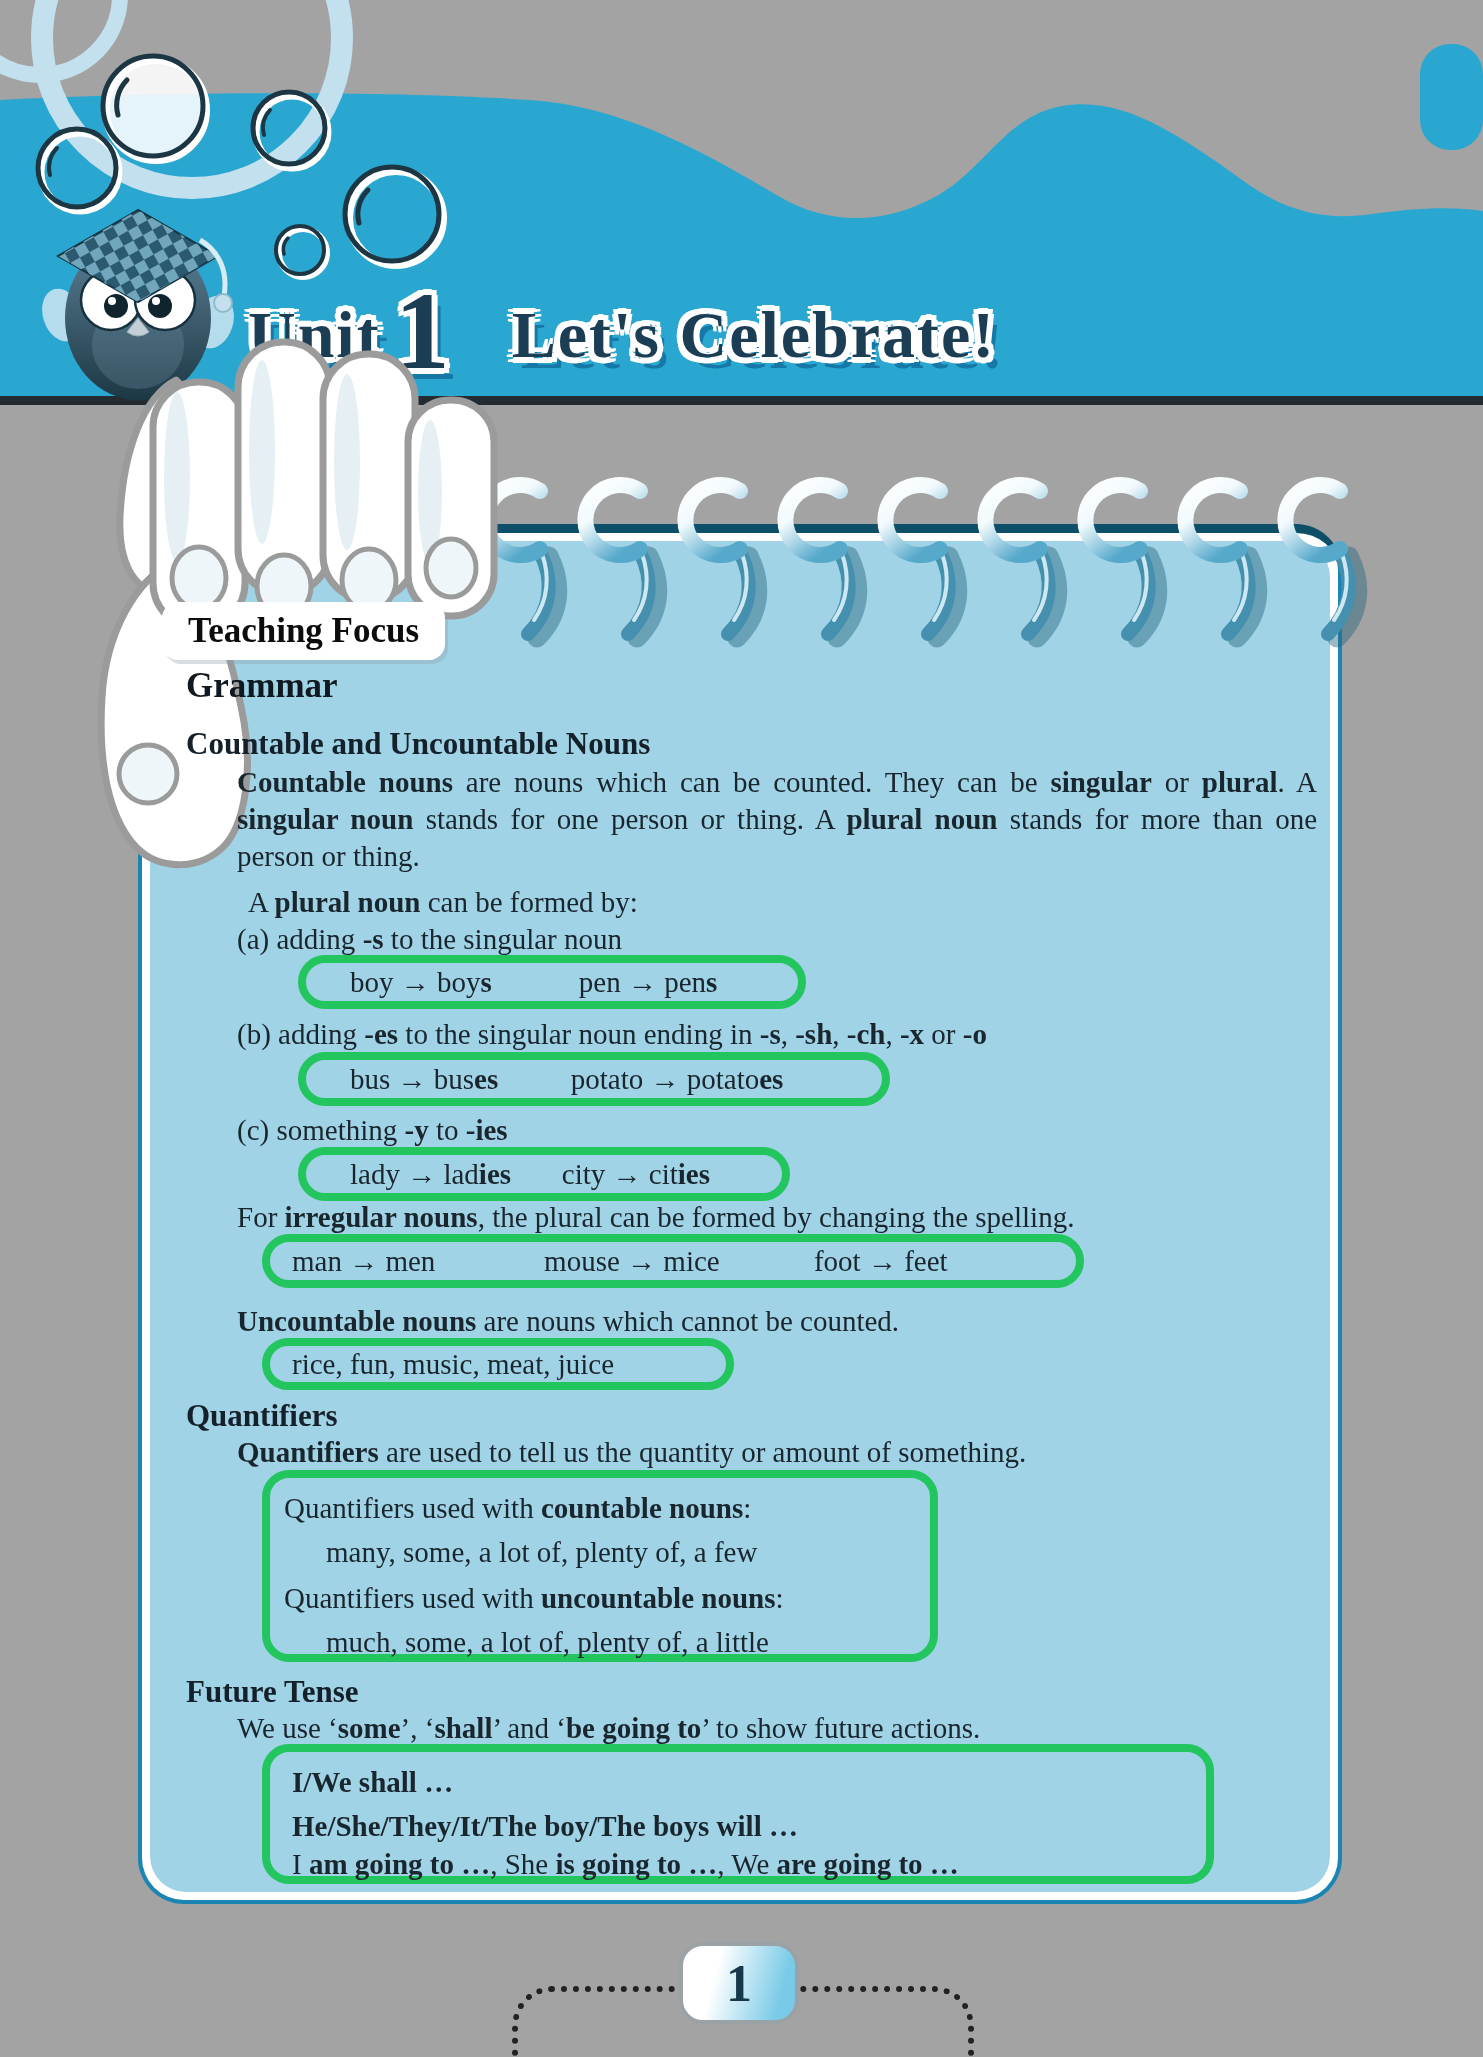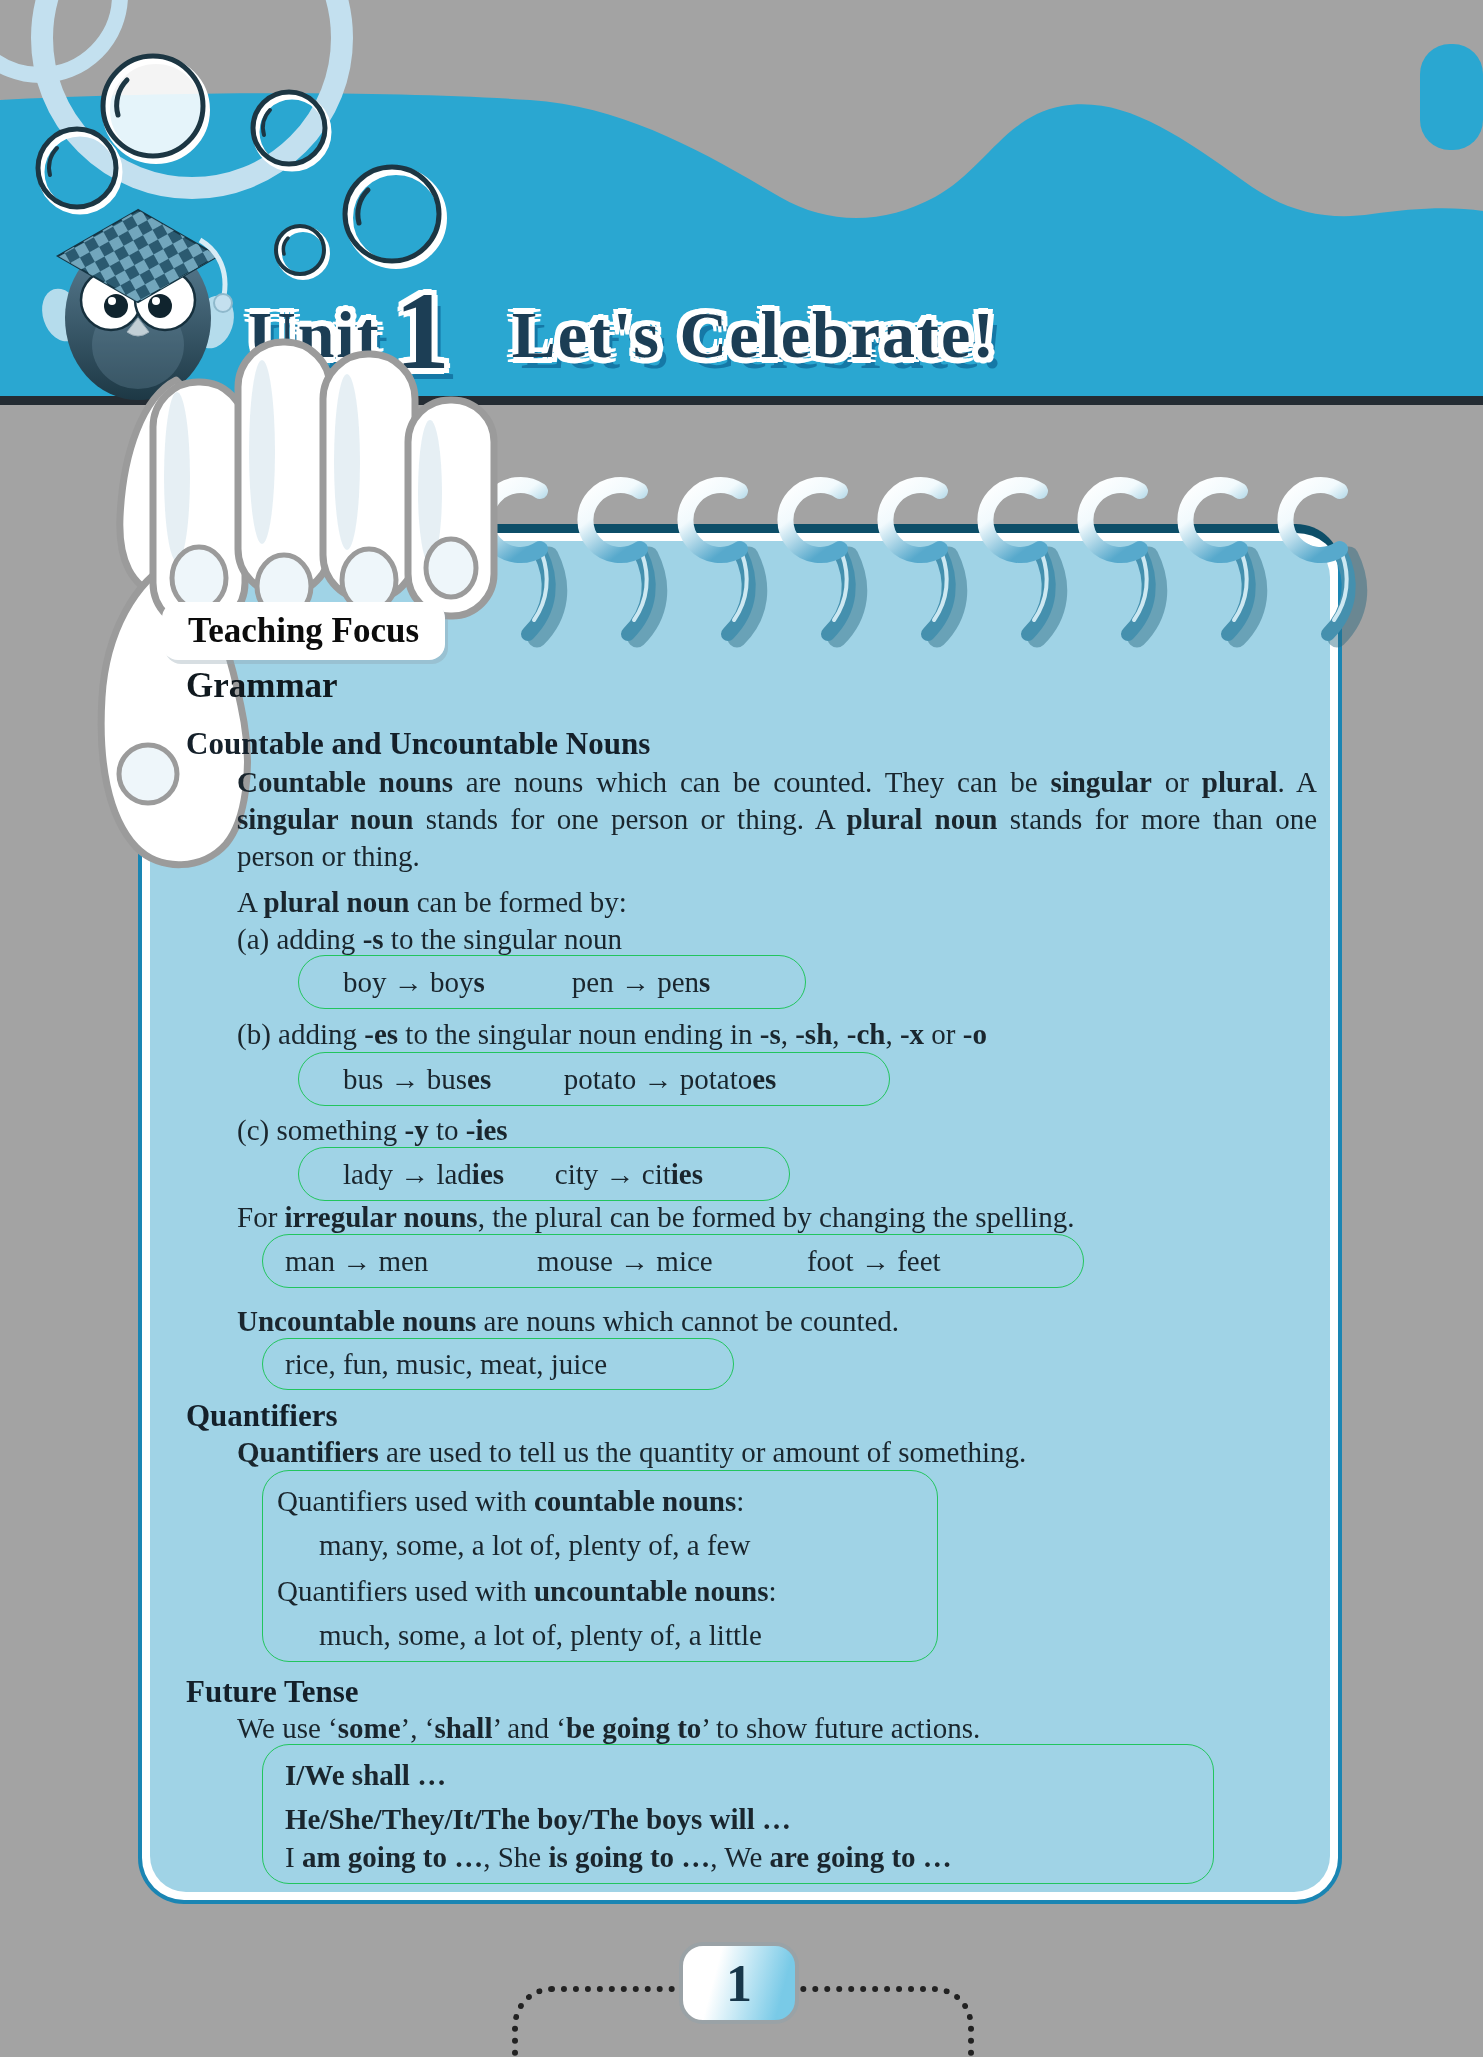--- a/index.html
+++ b/index.html
@@ -39,21 +39,21 @@
     position:absolute;left:162px;top:602px;z-index:4;background:#fff;border-radius:16px;
     padding:9px 26px;font-size:35px;font-weight:bold;color:#0c0c0c;
     box-shadow:3px 4px 0 rgba(140,160,172,.35);
   }
   .h-main{position:absolute;z-index:4;font-size:35px;font-weight:bold;color:#10191f;}
   .h-sec{position:absolute;z-index:4;font-size:31px;font-weight:bold;color:#14202a;}
   .line{position:absolute;z-index:4;font-size:29px;line-height:37px;}
   .line .b,.wbox .b{font-weight:bold;}
   .para{text-align:justify;}
   .wbox{
-    position:absolute;z-index:4;box-sizing:border-box;border:1px solid #22c55e;border-radius:27px;
+    position:absolute;z-index:4;box-sizing:border-box;border:8px solid #22c55e;border-radius:27px;
     font-size:29px;display:flex;align-items:center;
   }
   .wbox-multi{display:block;padding-top:12px;}
   .wbox-multi .bl{font-size:29px;line-height:36px;}
 
   
   #dotted{
     position:absolute;left:512px;top:1986px;width:450px;height:90px;z-index:3;
     border:6px dotted #222222;border-bottom:none;border-radius:40px 40px 0 0;
   }
@@ -202,21 +202,21 @@
   </svg>
 
   <div id="tf-label">Teaching Focus</div>
 
   <div class="h-main abs" style="left:186px;top:666px">Grammar</div>
 
   <div class="h-sec" style="left:186px;top:726px">Countable and Uncountable Nouns</div>
 
   <div class="line para" style="left:237px;top:764px;width:1080px"><span class="b">Countable nouns</span><span> are nouns which can be counted. They can be </span><span class="b">singular</span><span> or </span><span class="b">plural</span><span>. A </span><span class="b">singular noun</span><span> stands for one person or thing. A </span><span class="b">plural noun</span><span> stands for more than one person or thing.</span></div>
 
-  <div class="line" style="left:237px;top:884px"><span>A </span><span class="b">plural noun</span><span> can be formed by:</span></div>
+  <div class="line" style="left:248px;top:884px"><span>A </span><span class="b">plural noun</span><span> can be formed by:</span></div>
 
   <div class="line" style="left:237px;top:921px"><span>(a) adding </span><span class="b">-s</span><span> to the singular noun</span></div>
 
   <div class="wbox" style="left:298px;top:955px;width:508px;height:54px;padding-left:44px">
       <span>boy → boy</span>
       <span class="b">s</span>
       <span>&nbsp;&nbsp;&nbsp;&nbsp;&nbsp;&nbsp;&nbsp;&nbsp;&nbsp;&nbsp;&nbsp;&nbsp;</span>
       <span>pen → pen</span>
       <span class="b">s</span>
     </div>

